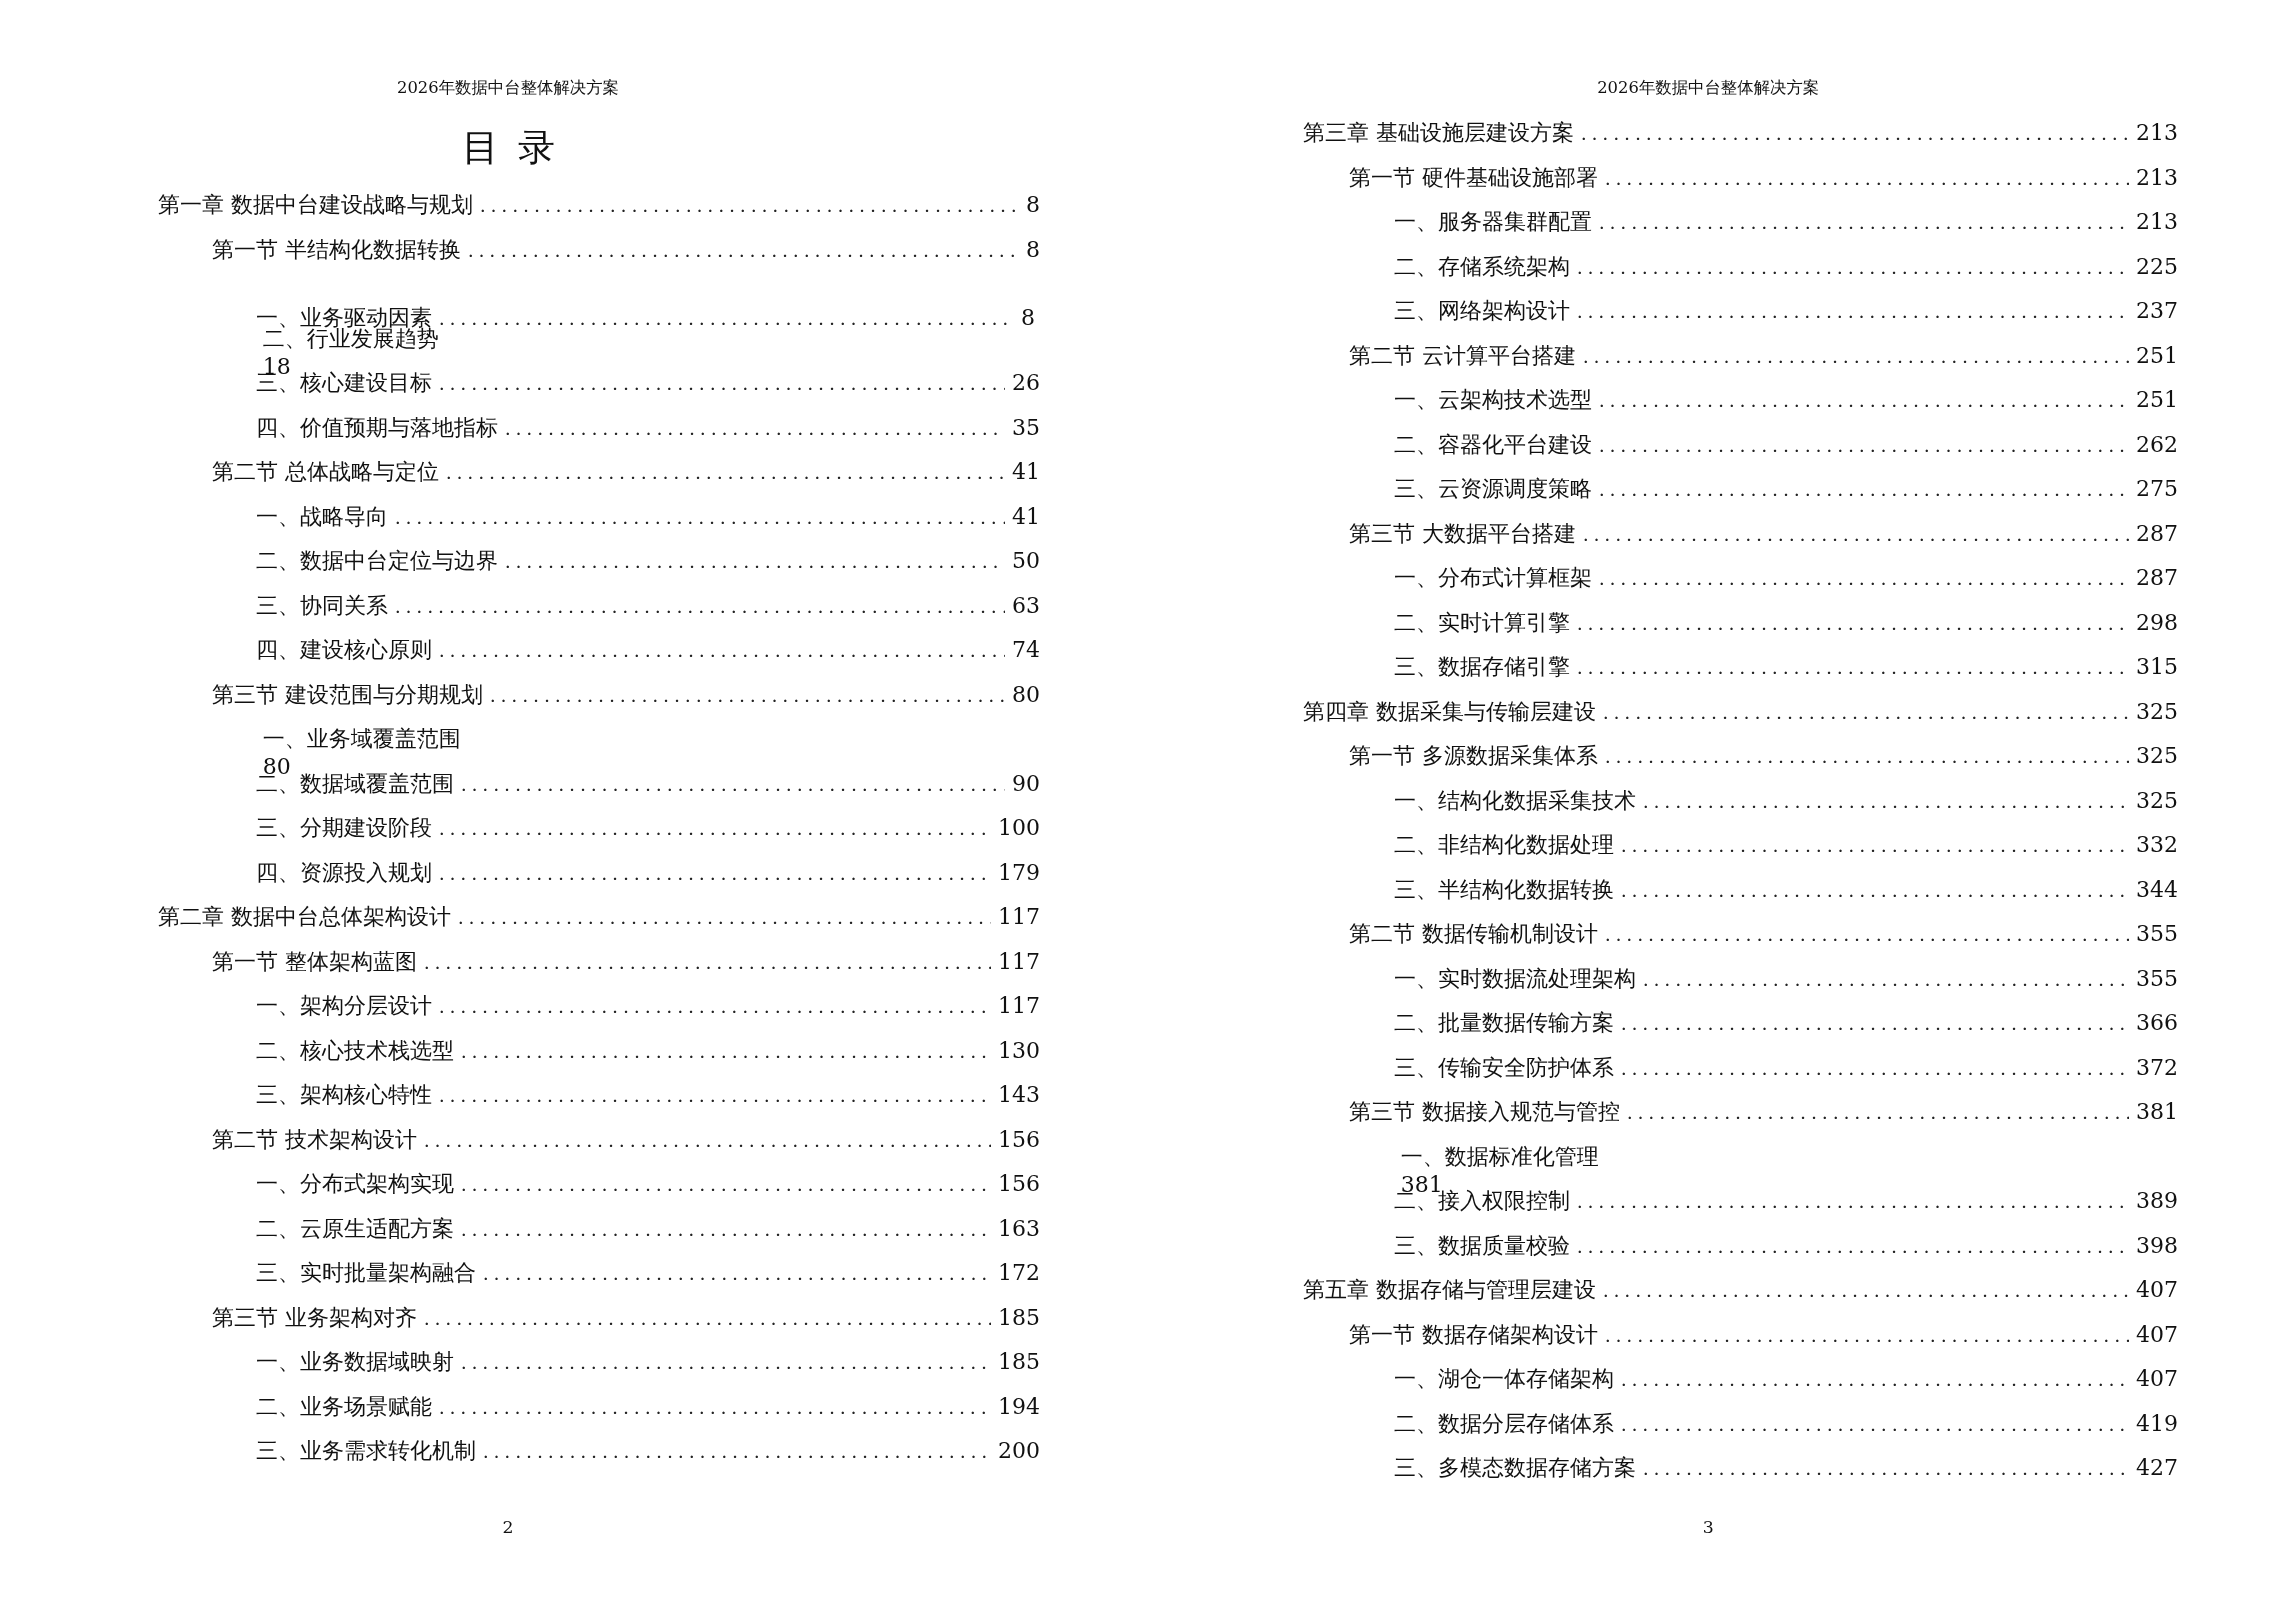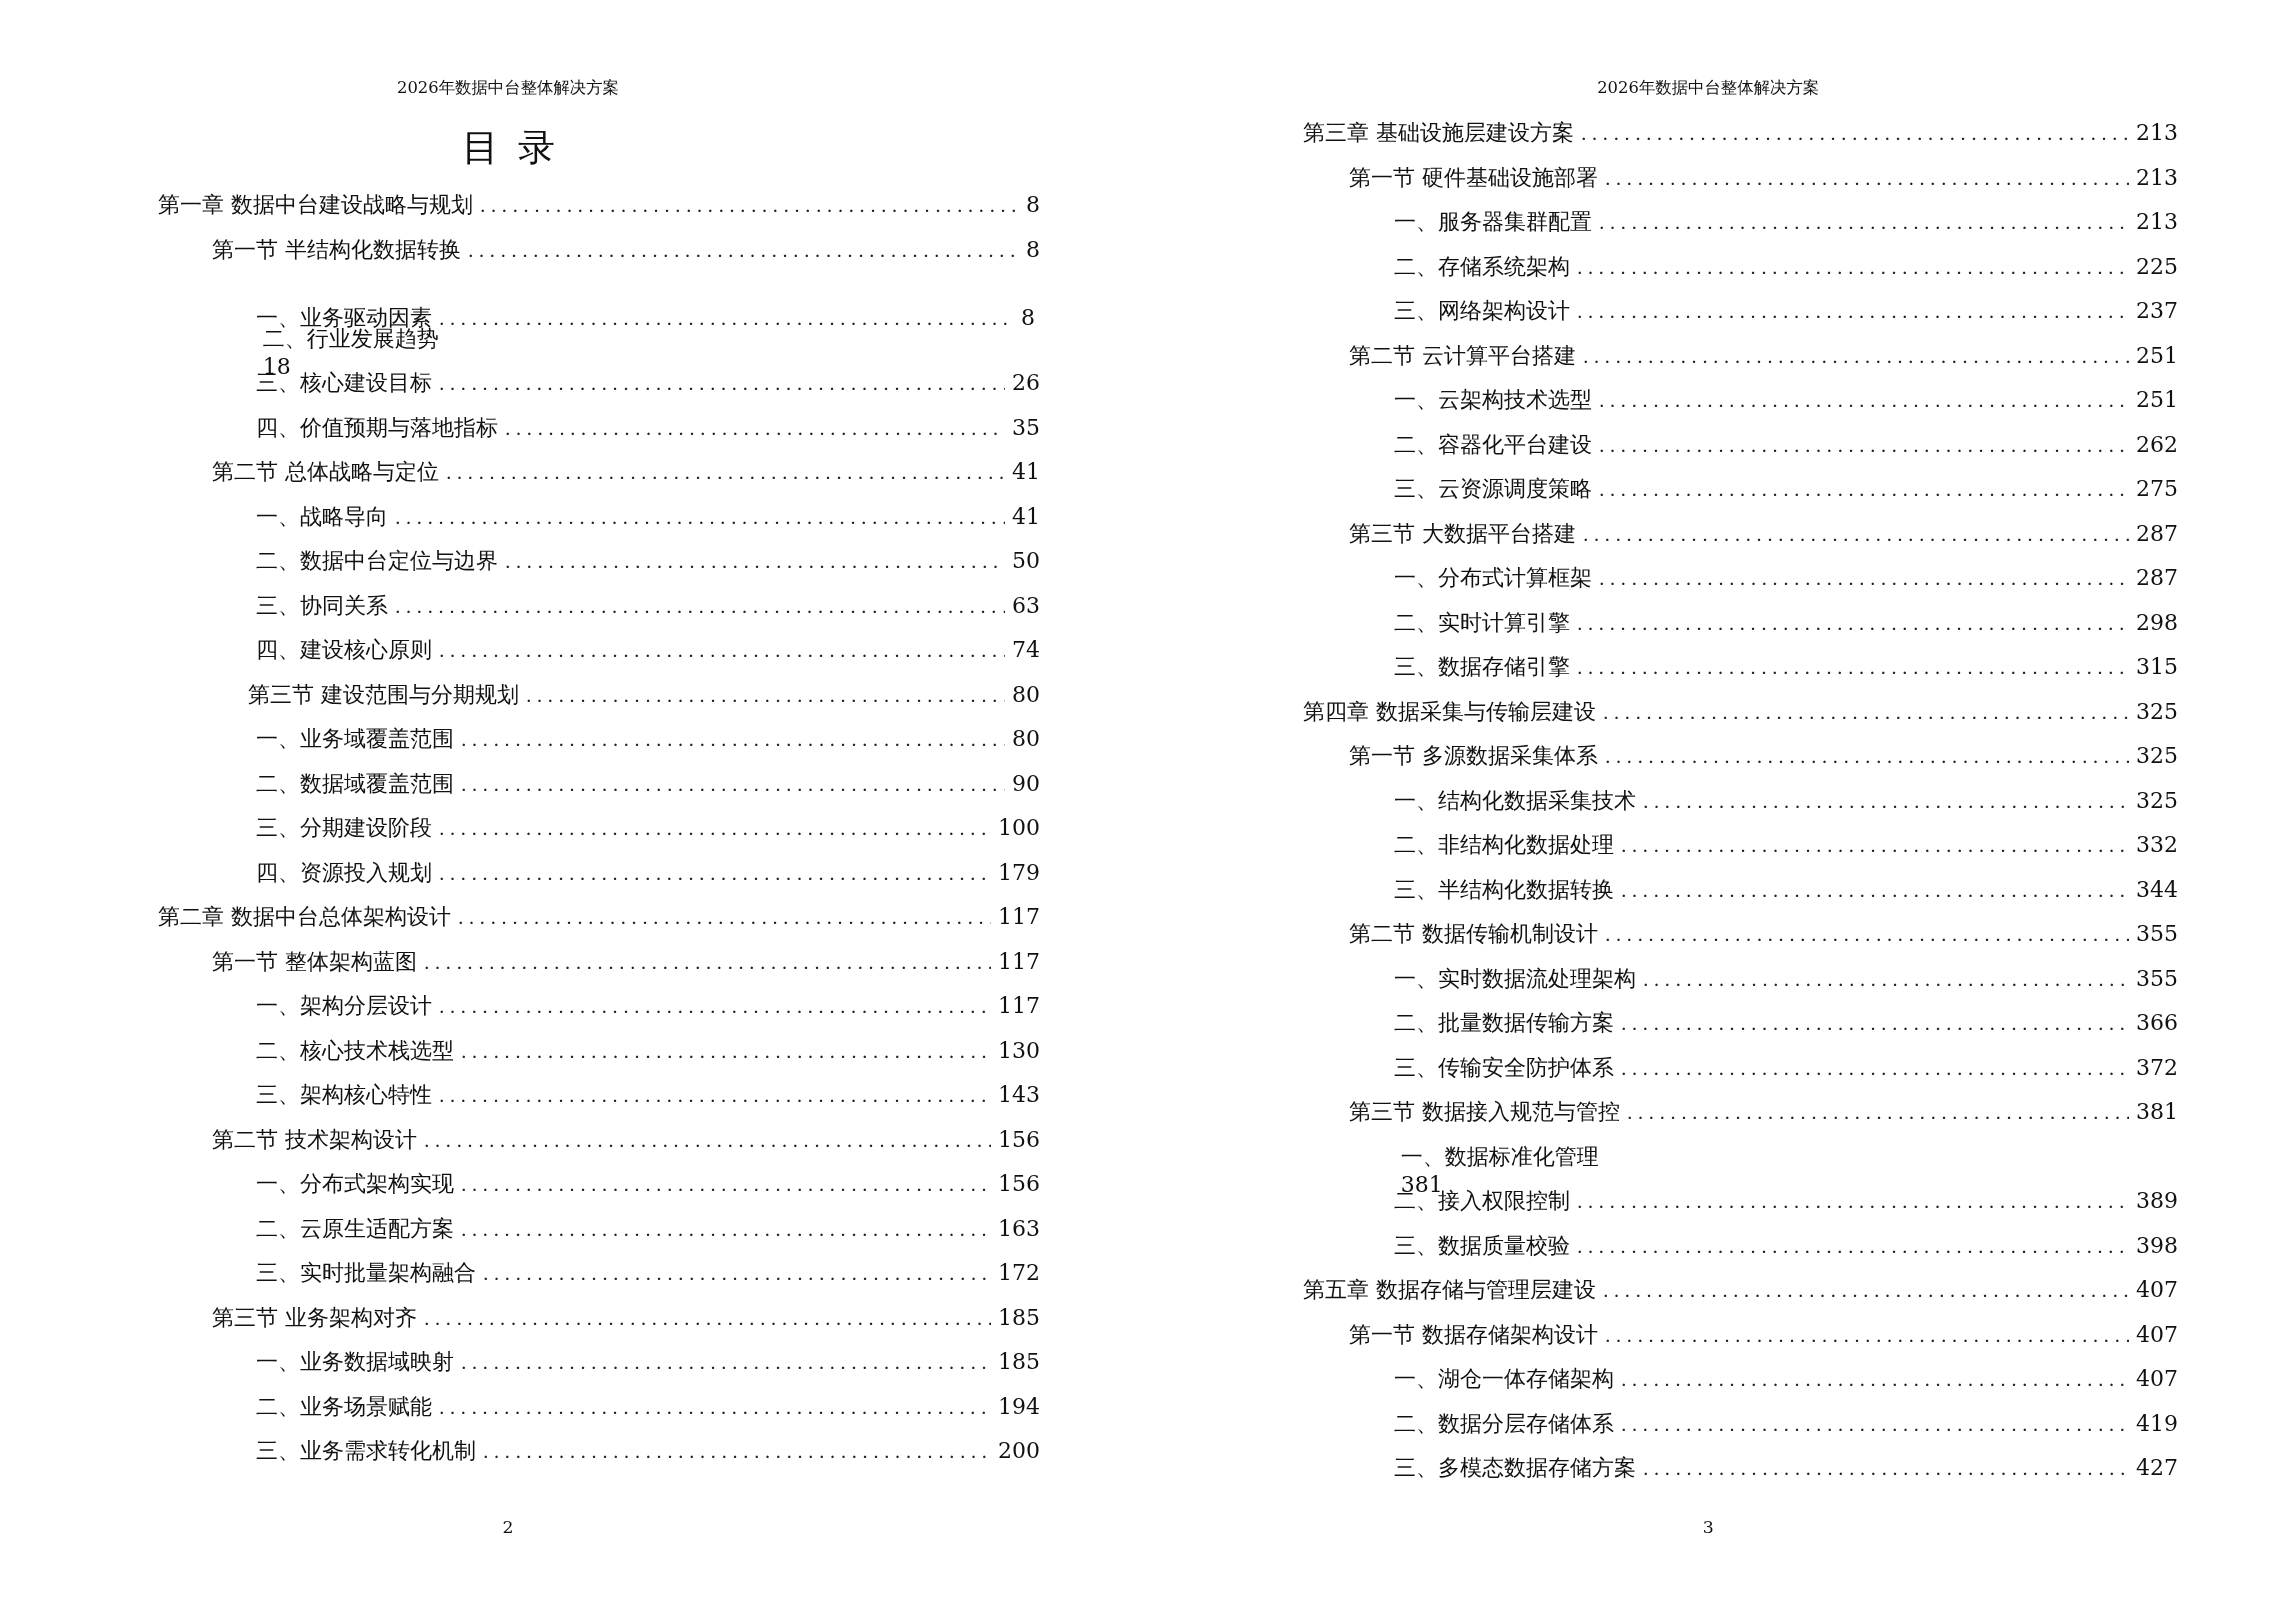--- a/index.html
+++ b/index.html
@@ -83,26 +83,26 @@
       <div class="entry level-3" style="top: 401px; left: 256px; right: 0px;">
         <span class="label">三、协同关系</span>
         <span class="leader"></span>
         <span class="pg">63</span>
       </div>
       <div class="entry level-3" style="top: 445px; left: 256px; right: 0px;">
         <span class="label">四、建设核心原则</span>
         <span class="leader"></span>
         <span class="pg">74</span>
       </div>
-      <div class="entry level-2" style="top: 490px; left: 212px; right: 0px; margin-left: 36px;">
+      <div class="entry level-2" style="top: 490px; left: 212px; right: 0px;">
         <span class="label">第三节  建设范围与分期规划</span>
         <span class="leader"></span>
         <span class="pg">80</span>
       </div>
-      <div class="entry level-3" style="top: 534px; left: 256px; right: 0px;">
+      <div class="entry level-3" style="top: 534px; left: 256px; right: 0px; flex-direction: column;">
         <span class="label">一、业务域覆盖范围</span>
         <span class="leader"></span>
         <span class="pg">80</span>
       </div>
       <div class="entry level-3" style="top: 579px; left: 256px; right: 0px;">
         <span class="label">二、数据域覆盖范围</span>
         <span class="leader"></span>
         <span class="pg">90</span>
       </div>
       <div class="entry level-3" style="top: 623px; left: 256px; right: 0px;">

